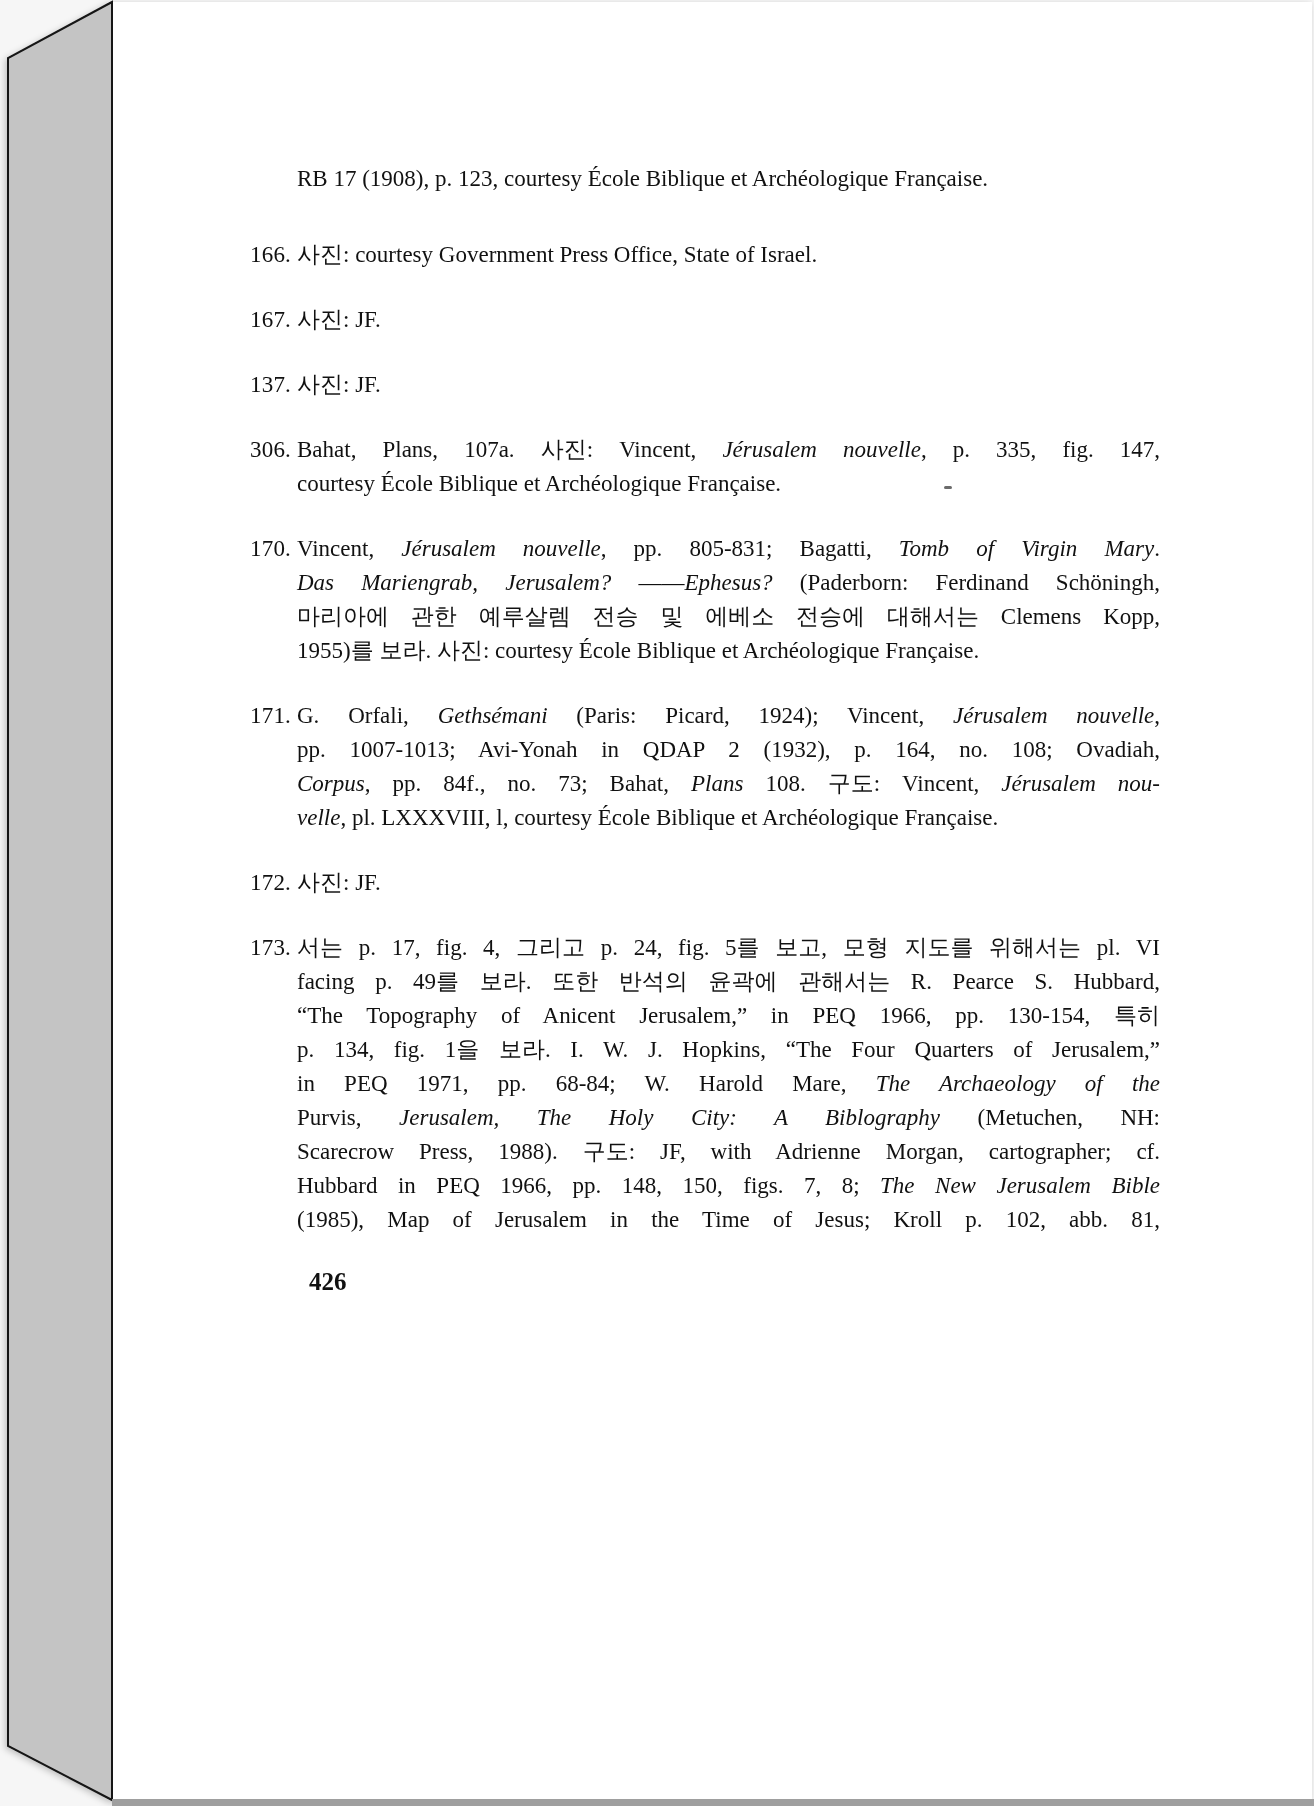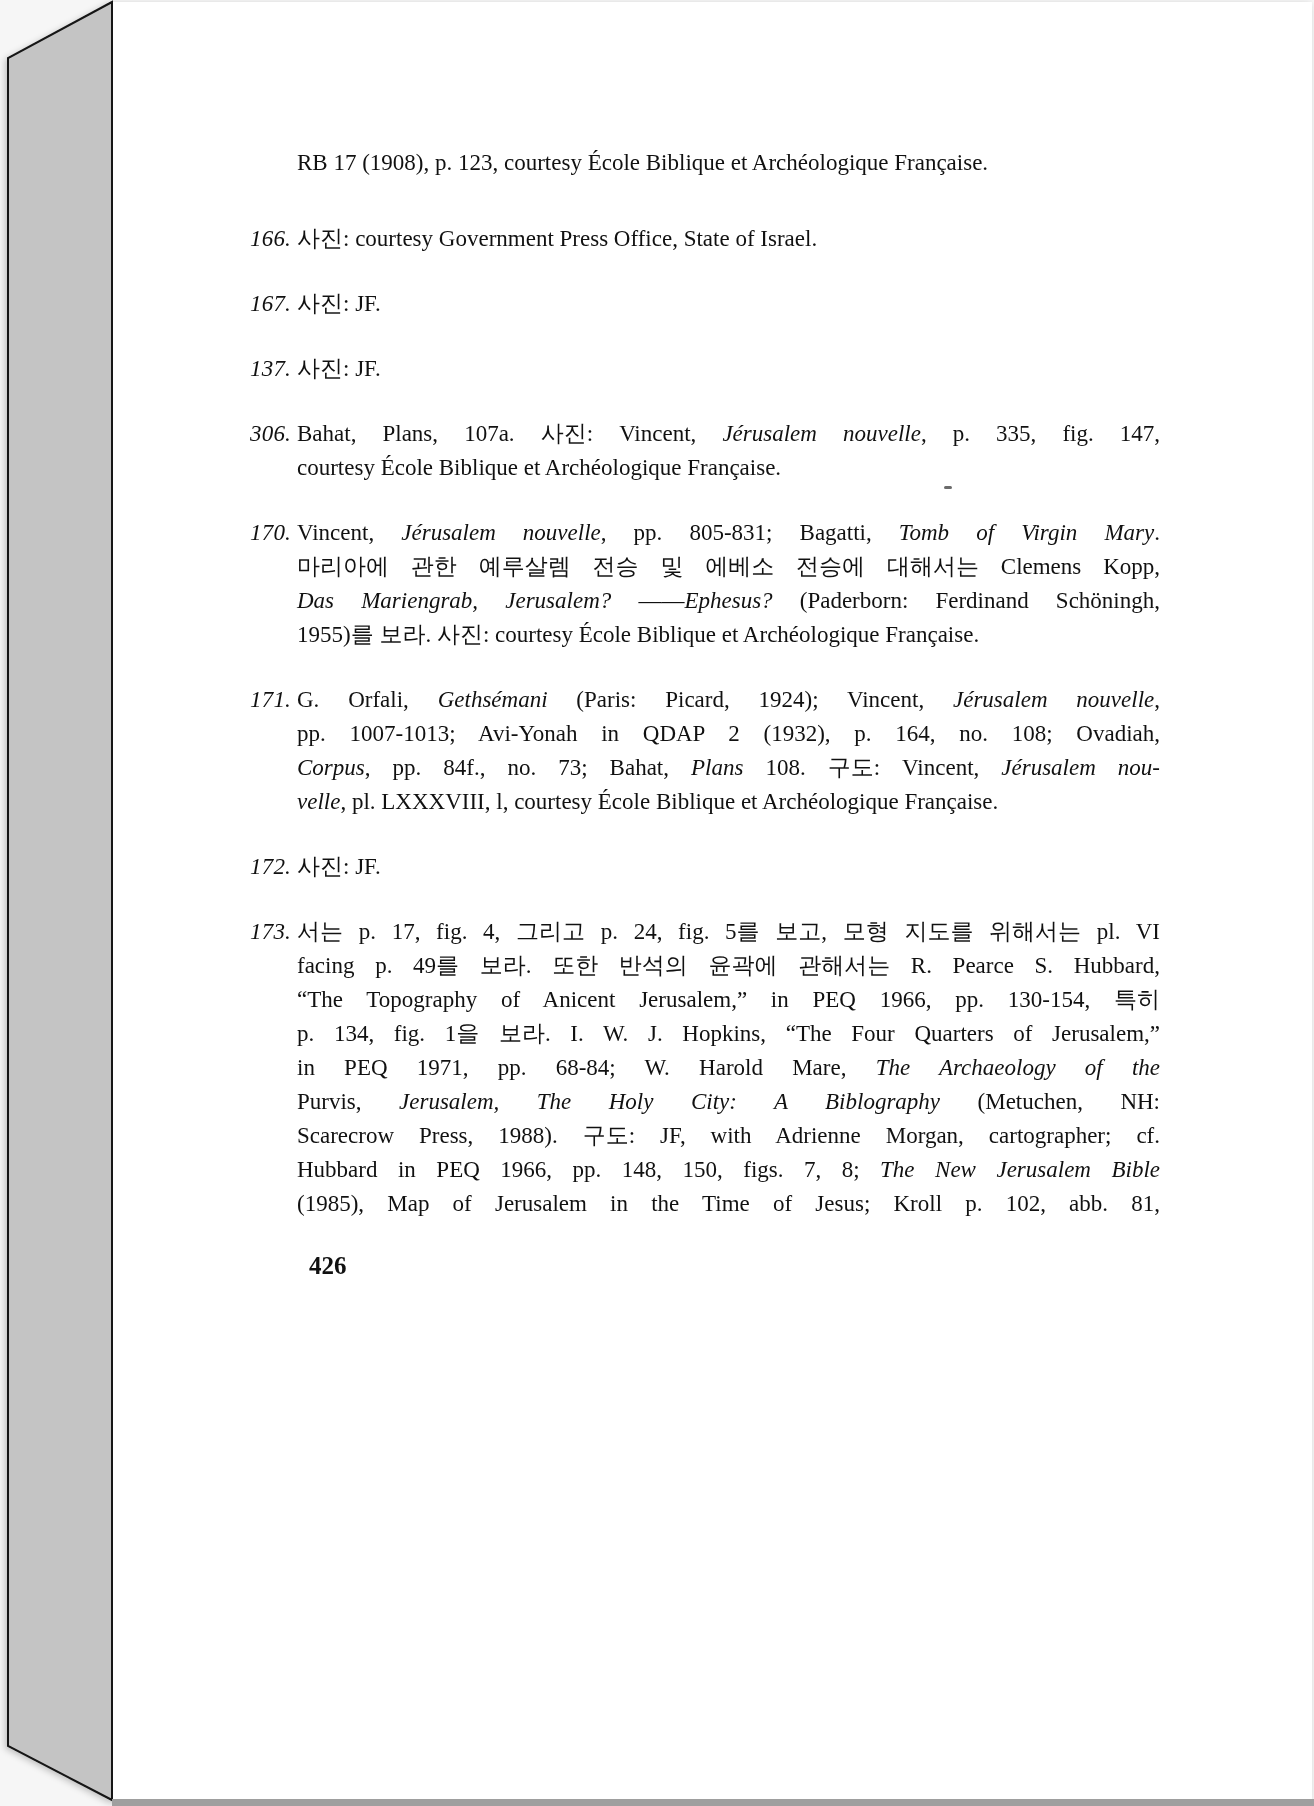--- a/index.html
+++ b/index.html
@@ -4,28 +4,27 @@
 <style>
   html,body{margin:0;padding:0;}
   body{
     width:1314px;height:1806px;position:relative;overflow:hidden;
     background:#f6f6f6;
     font-family:"Liberation Serif","DejaVu Serif",serif;
     color:#111;
   }
   .book-svg{position:absolute;left:0;top:0;}
   .content{
-    position:absolute;left:250px;top:146px;width:910px;
+    position:absolute;left:250px;top:162px;width:910px;
   }
   .note-row{display:flex;margin-bottom:31px;}
   .note-row.continuation{margin-bottom:42px;}
   .note-num{
     flex:0 0 47px;font-size:23px;line-height:34px;
     letter-spacing:0.2px;
-    font-style:italic;
   }
   .note-body{flex:1 1 auto;min-width:0;}
   .note-line{
     font-size:23px;line-height:34px;
     text-align:justify;text-align-last:justify;
   }
   .note-line.last{text-align-last:left;}
   .it{font-style:italic;}
   .page-number{
     margin-left:59px;
@@ -85,22 +84,22 @@
         <span class="note-num">306.</span>
         <div class="note-body">
           <div class="note-line"><span>Bahat, Plans, 107a. 사진: Vincent, </span><span class="it">Jérusalem nouvelle</span><span>, p. 335, fig. 147,</span></div>
           <div class="note-line last"><span>courtesy École Biblique et Archéologique Française.</span></div>
         </div>
       </div>
       <div class="note-row">
         <span class="note-num">170.</span>
         <div class="note-body">
           <div class="note-line"><span>Vincent, </span><span class="it">Jérusalem nouvelle</span><span>, pp. 805-831; Bagatti, </span><span class="it">Tomb of Virgin Mary</span><span>.</span></div>
+          <div class="note-line"><span class="it">Das Mariengrab, Jerusalem?</span><span> ——</span><span class="it">Ephesus?</span><span> (Paderborn: Ferdinand Schöningh,</span></div>
           <div class="note-line"><span>마리아에 관한 예루살렘 전승 및 에베소 전승에 대해서는 Clemens Kopp,</span></div>
-          <div class="note-line"><span class="it">Das Mariengrab, Jerusalem?</span><span> ——</span><span class="it">Ephesus?</span><span> (Paderborn: Ferdinand Schöningh,</span></div>
           <div class="note-line last"><span>1955)를 보라. 사진: courtesy École Biblique et Archéologique Française.</span></div>
         </div>
       </div>
       <div class="note-row">
         <span class="note-num">171.</span>
         <div class="note-body">
           <div class="note-line"><span>G. Orfali, </span><span class="it">Gethsémani</span><span> (Paris: Picard, 1924); Vincent, </span><span class="it">Jérusalem nouvelle</span><span>,</span></div>
           <div class="note-line"><span>pp. 1007-1013; Avi-Yonah in QDAP 2 (1932), p. 164, no. 108; Ovadiah,</span></div>
           <div class="note-line"><span class="it">Corpus</span><span>, pp. 84f., no. 73; Bahat, </span><span class="it">Plans</span><span> 108. 구도: Vincent, </span><span class="it">Jérusalem nou-</span></div>
           <div class="note-line last"><span class="it">velle</span><span>, pl. LXXXVIII, l, courtesy École Biblique et Archéologique Française.</span></div>

